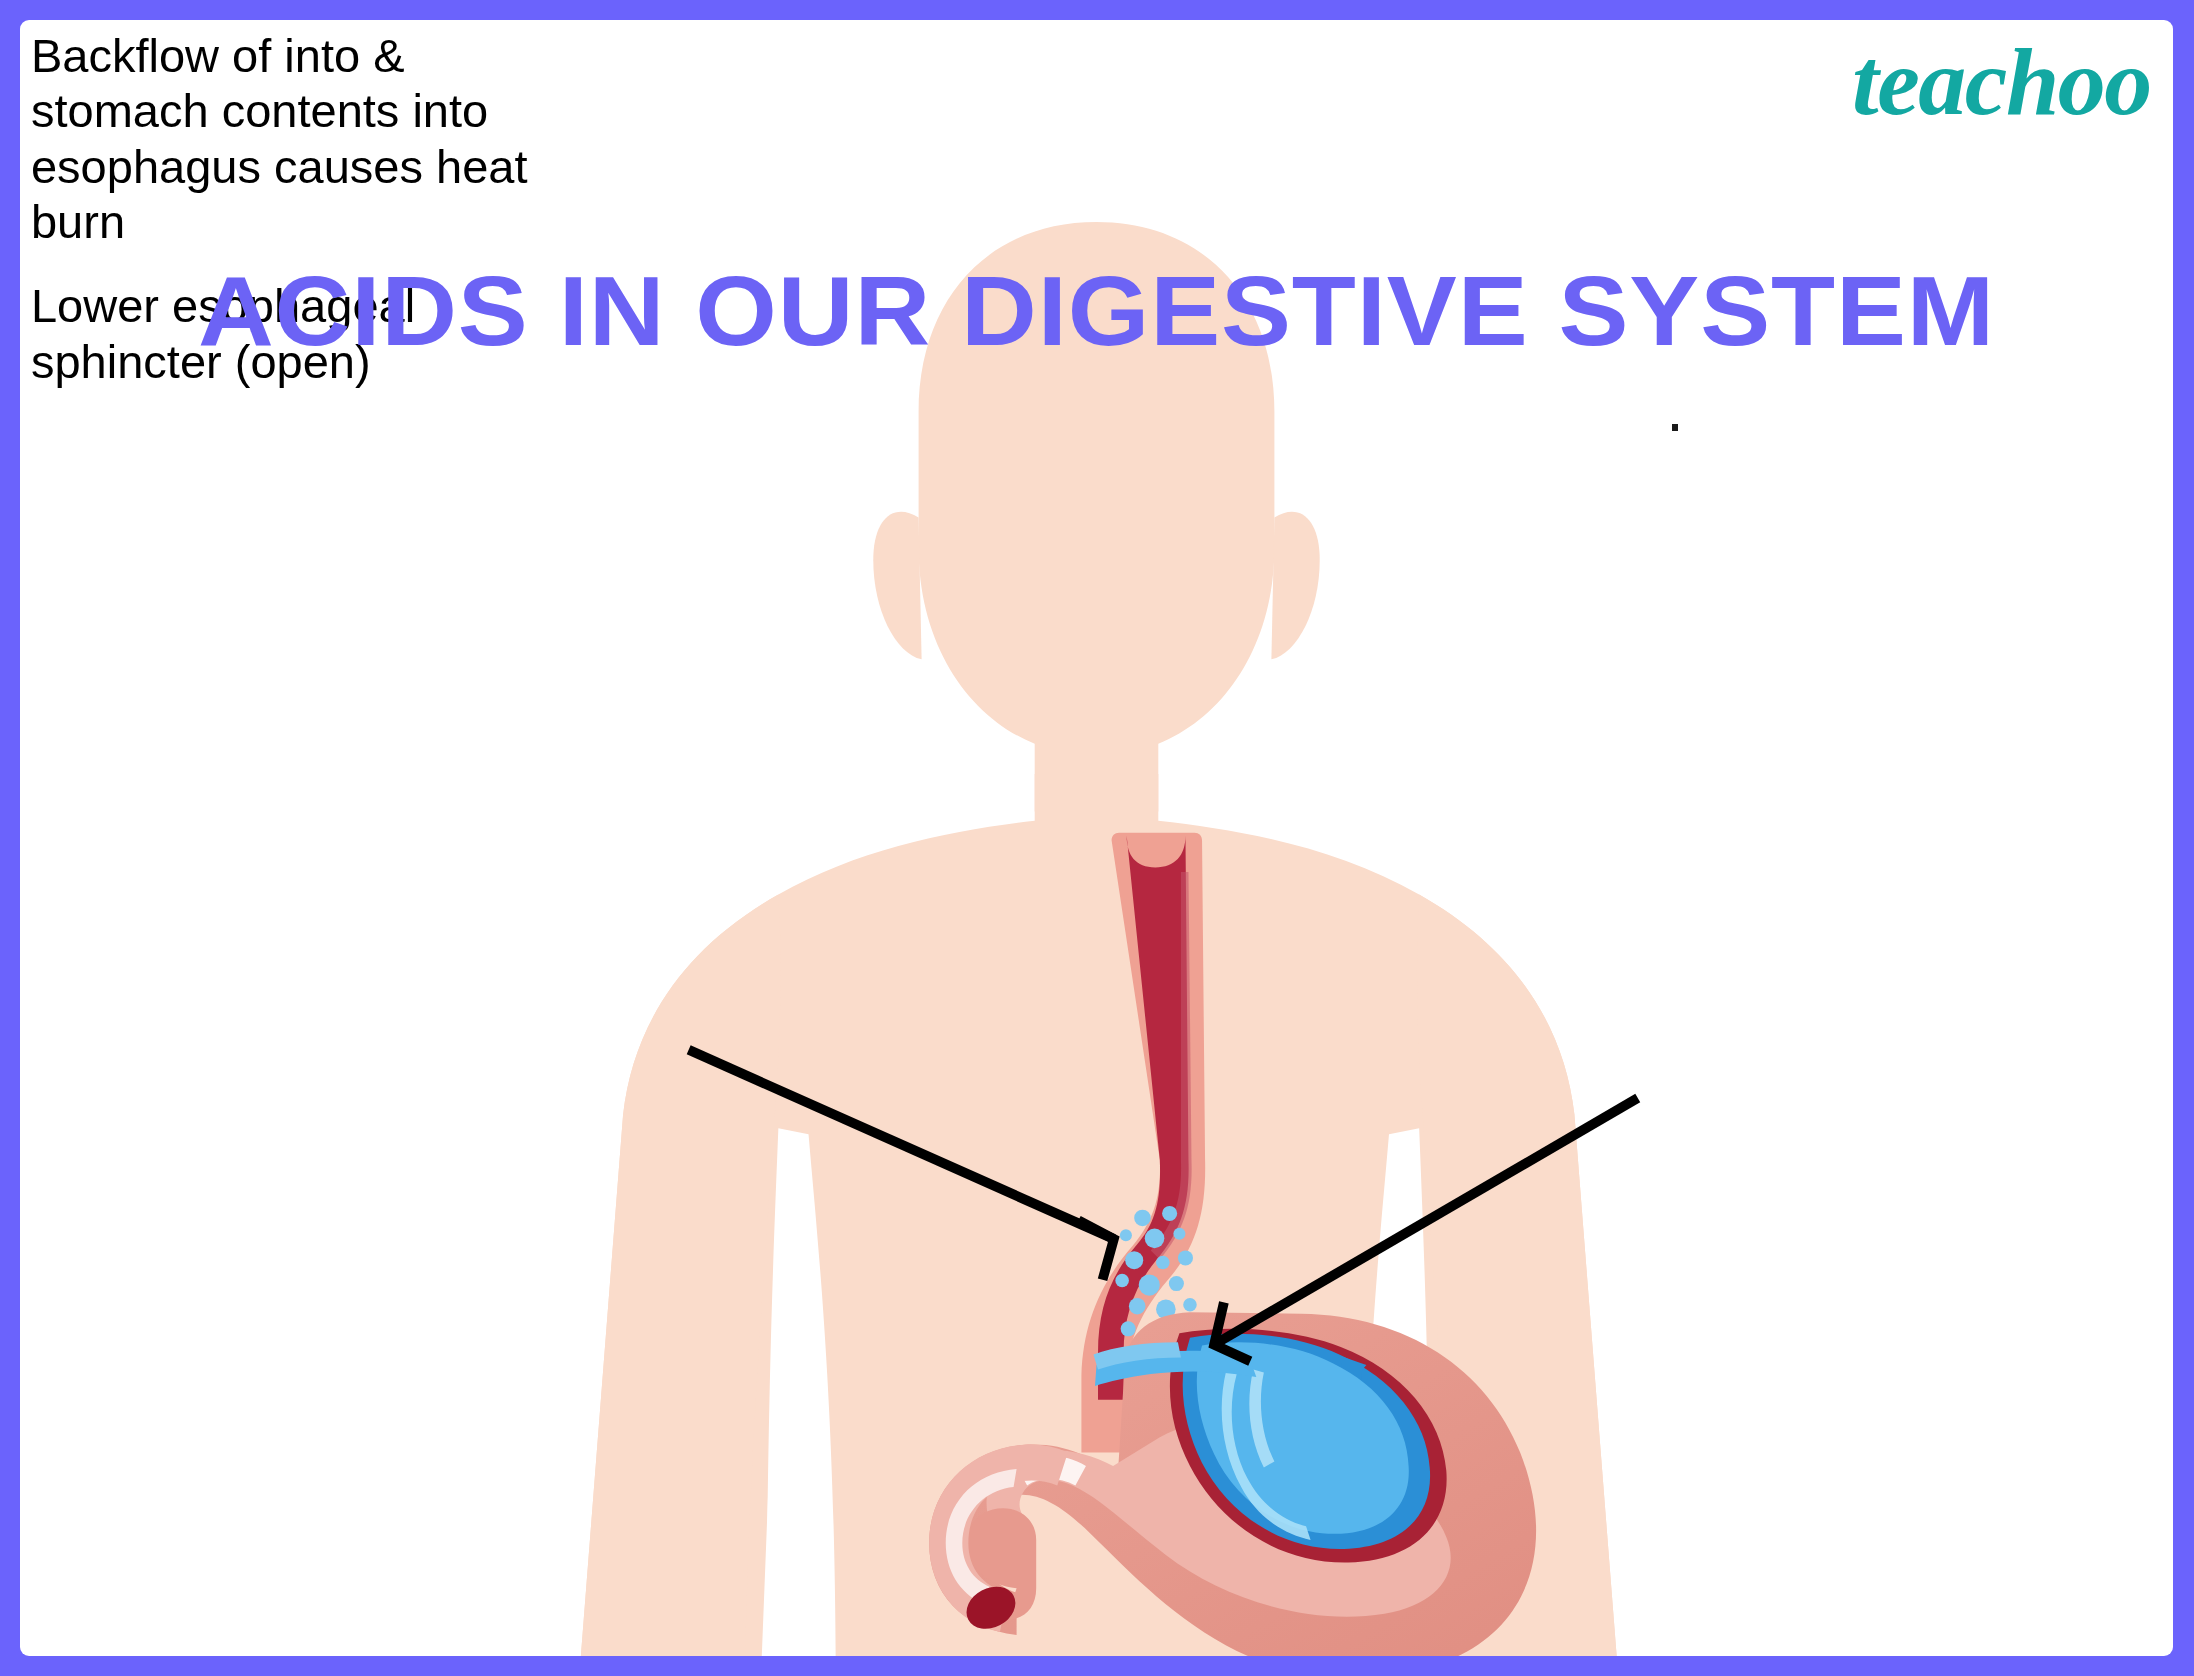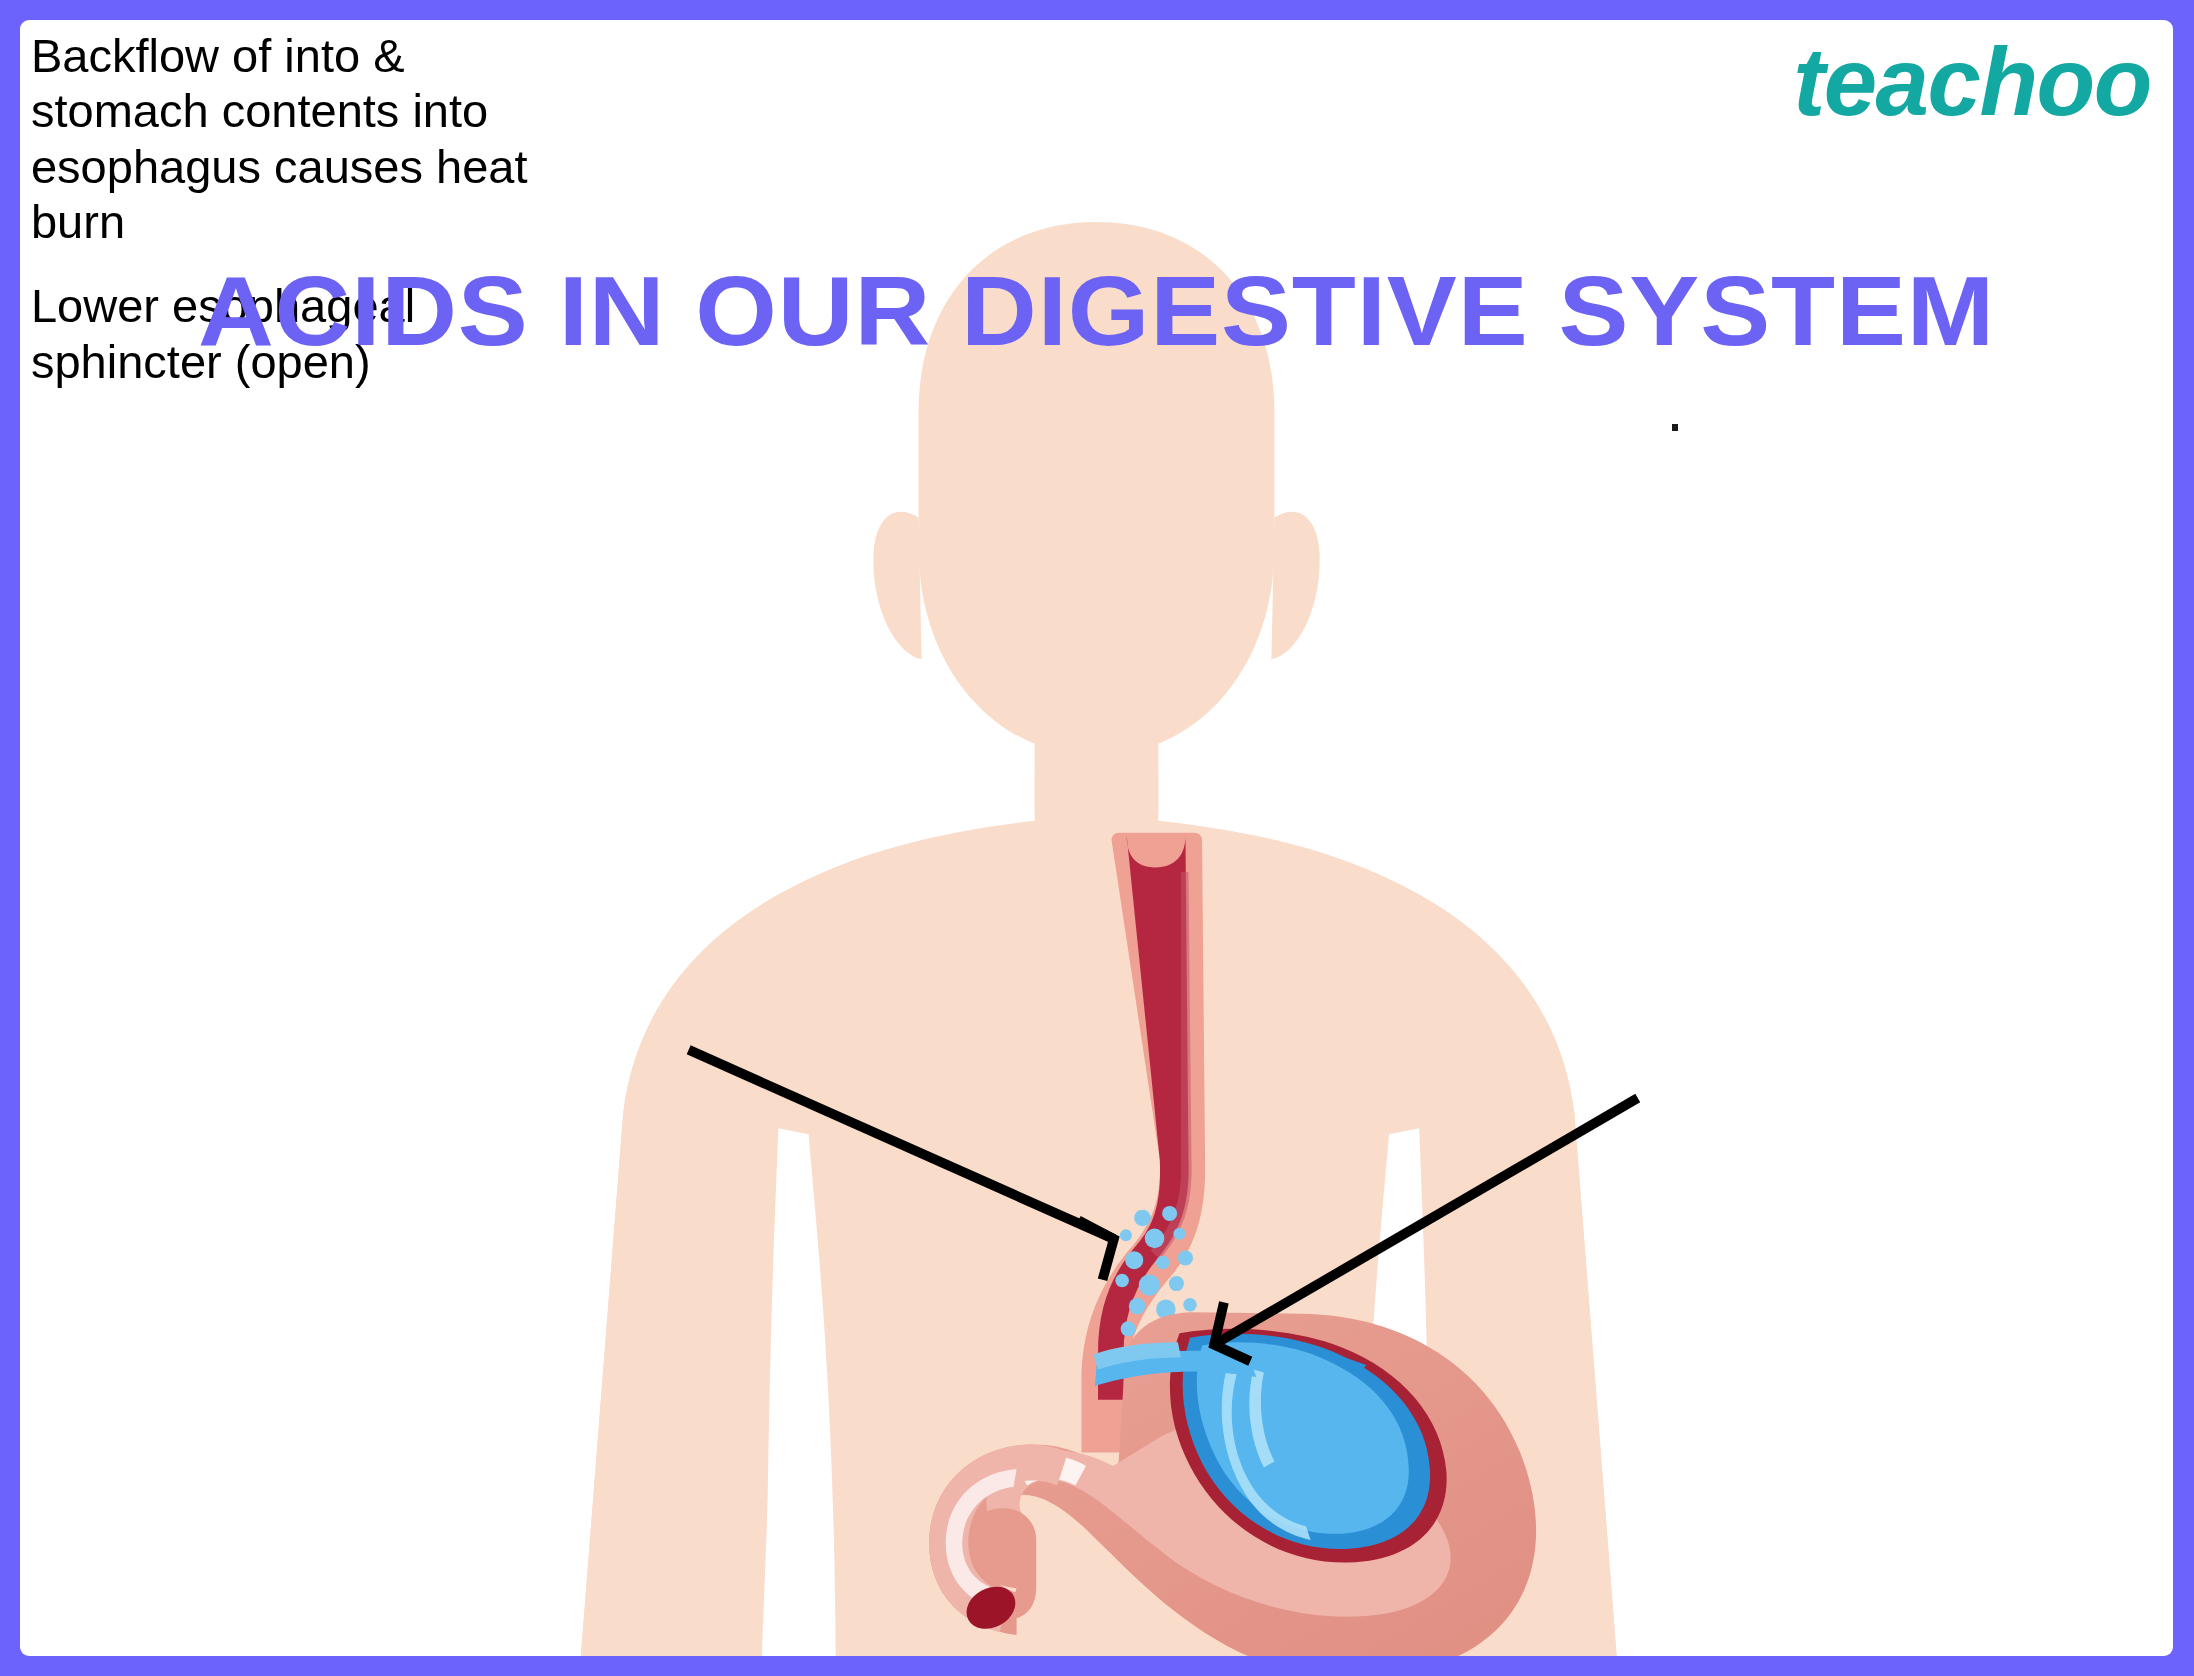--- a/index.html
+++ b/index.html
@@ -29,21 +29,21 @@
     background: #ffffff;
     border-radius: 9px;
     overflow: hidden;
   }
 
   
   #brand {
     position: absolute;
     right: 22.6px;
     top: 13.6px;
-    font-family: Liberation Sans, sans-serif;
+    font-family: Liberation Serif, serif;
     font-style: italic;
     font-weight: 700;
     font-size: 96px;
     letter-spacing: -1.5px;
     color: #13A8A2;
     line-height: 1;
     white-space: nowrap;
   }
 
   

